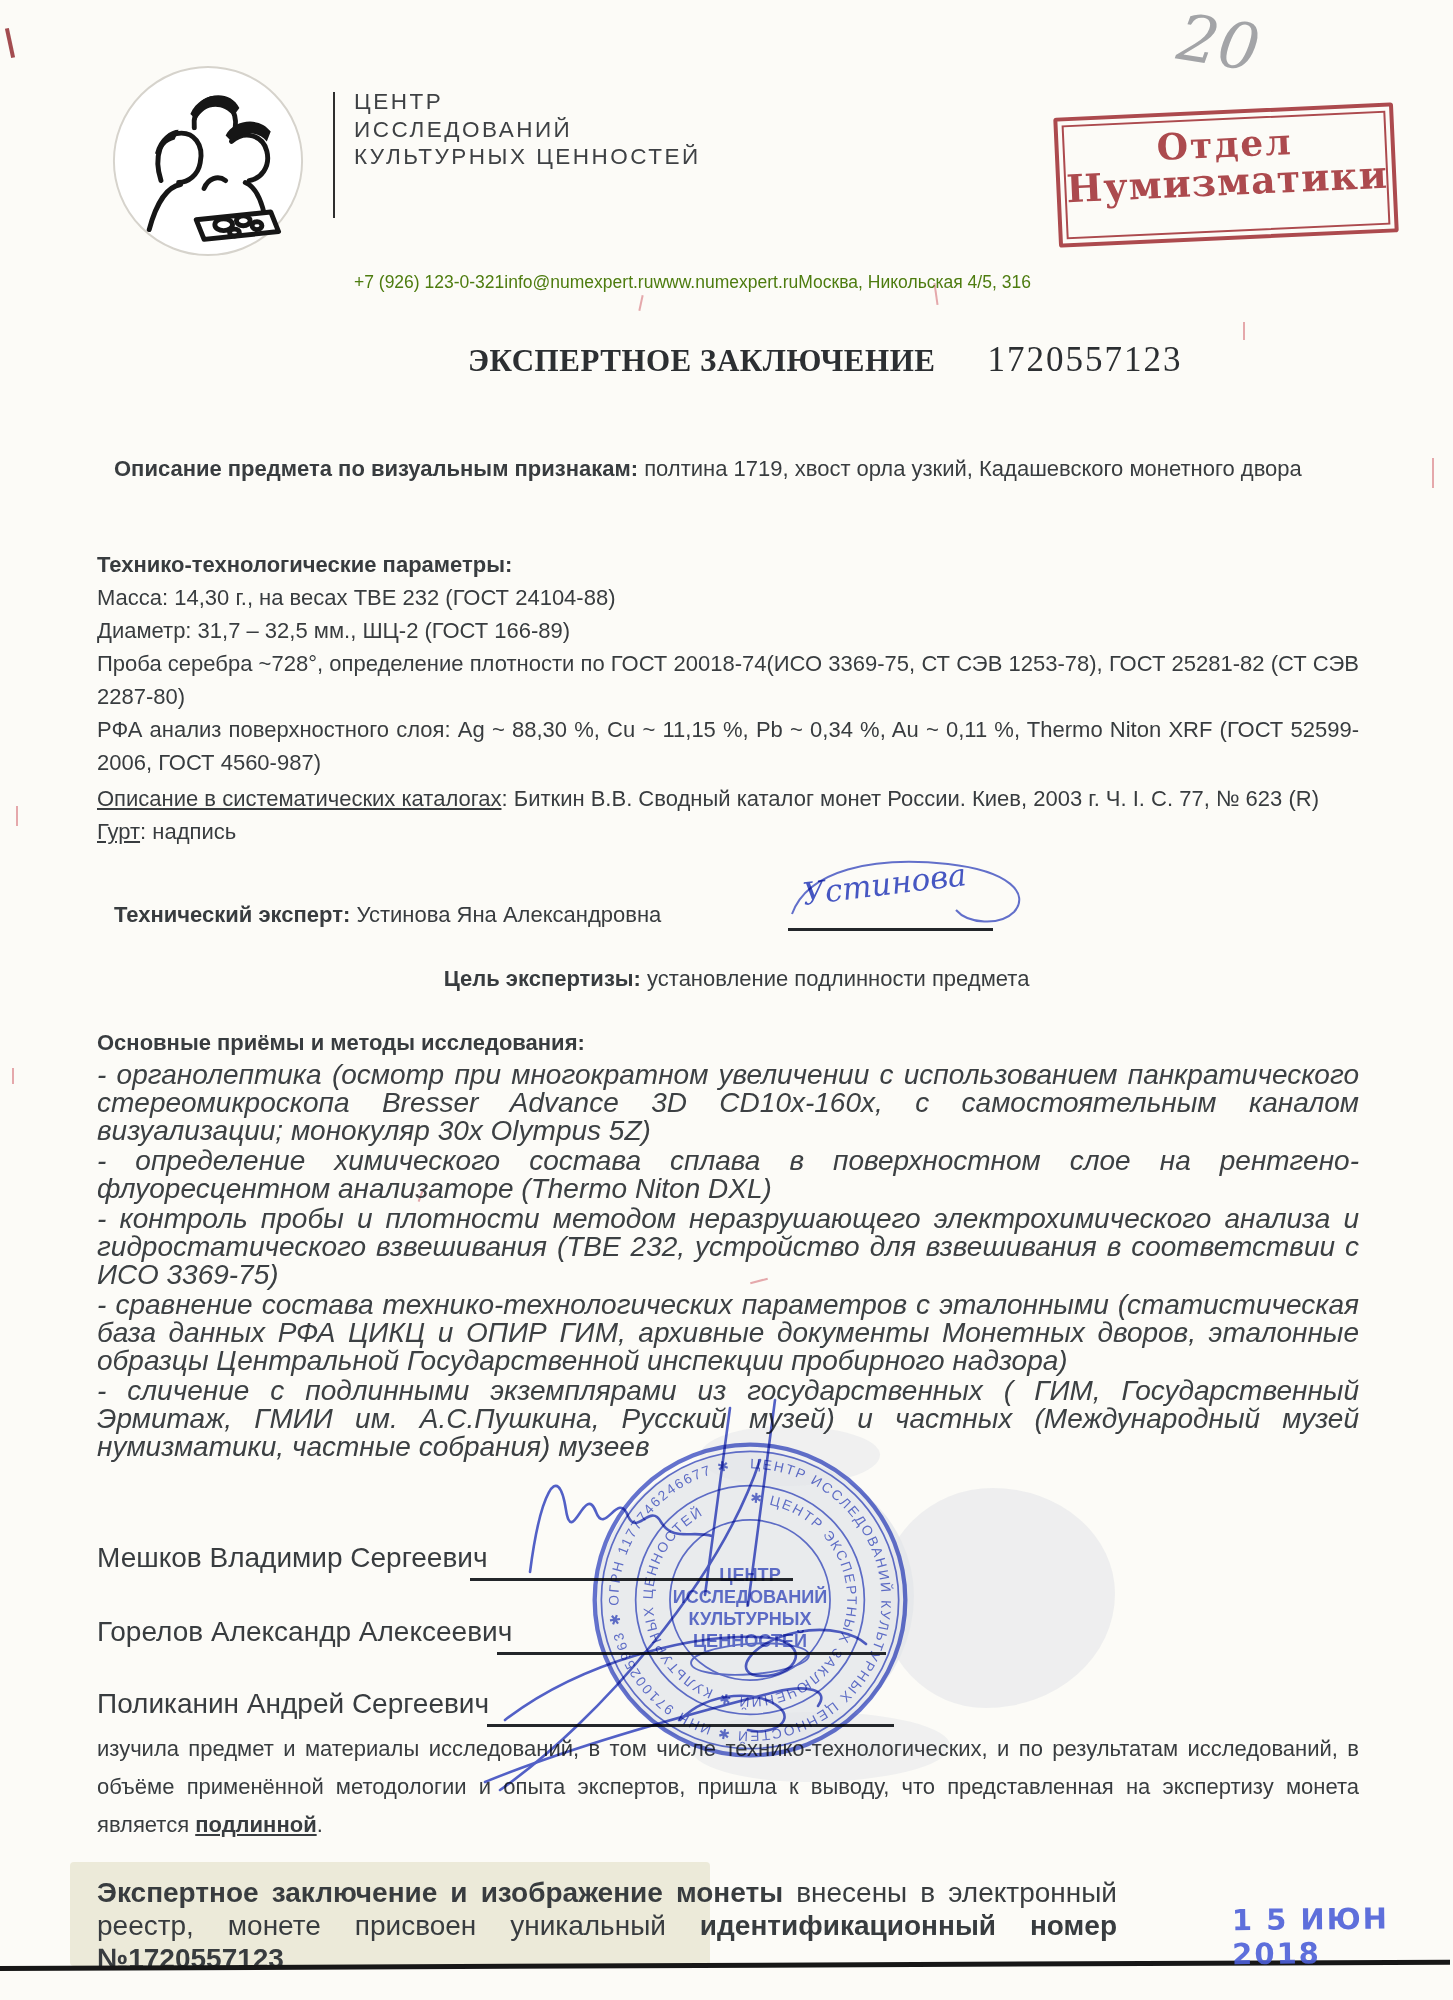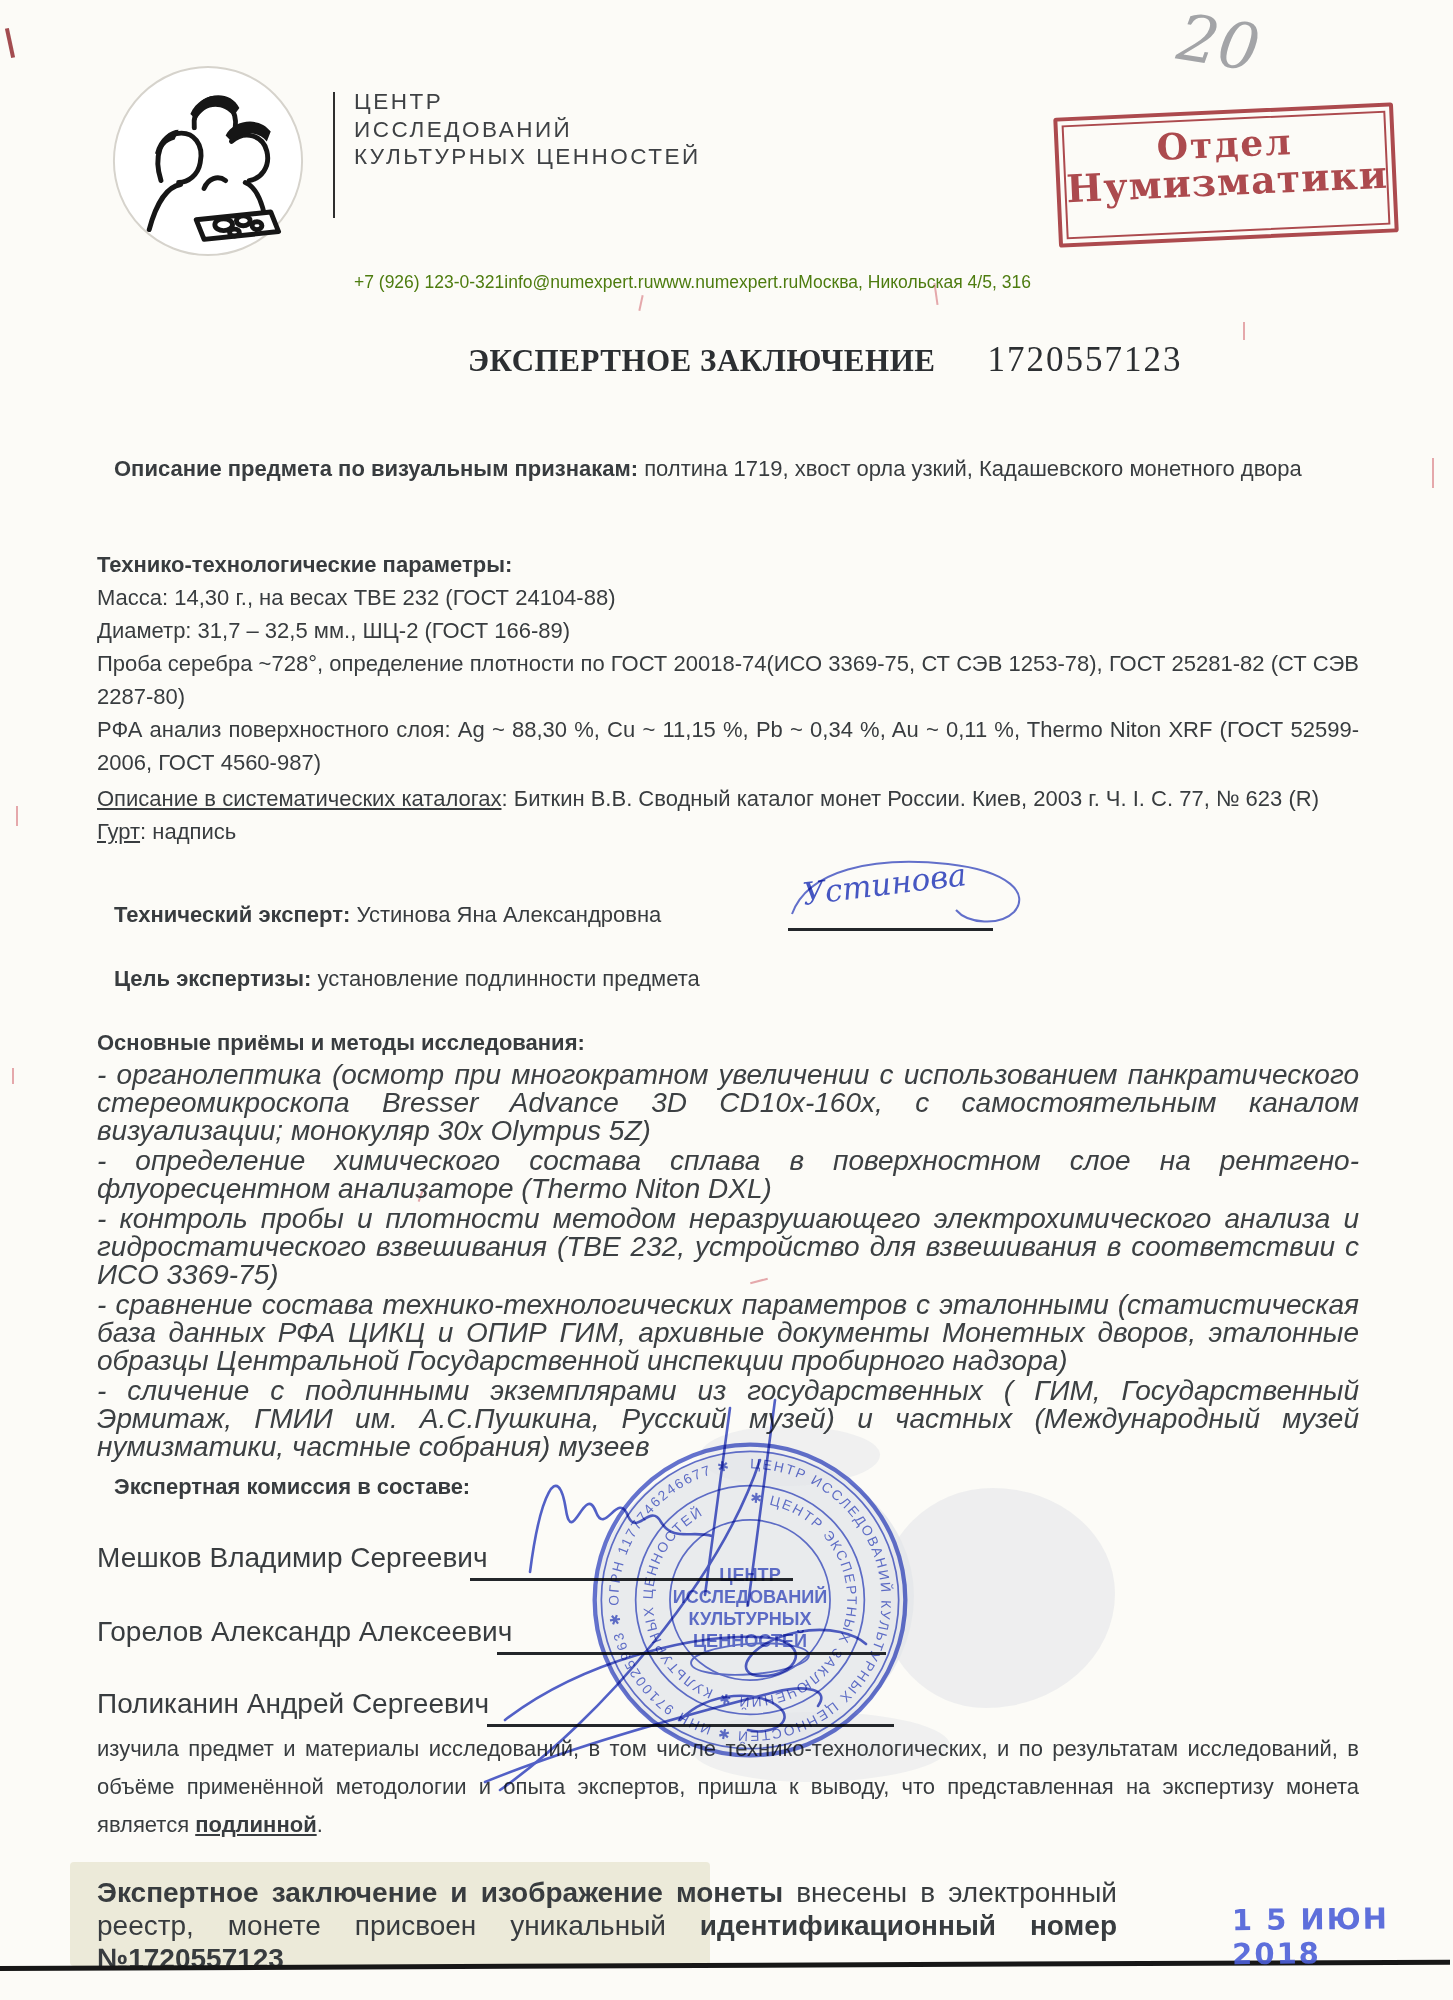--- a/index.html
+++ b/index.html
@@ -30,21 +30,21 @@
 
   
   .sec{left:97px;width:1262px;z-index:2;font-size:22px;line-height:33px;text-align:justify;}
   .sec p{margin:0;}
   .b{font-weight:bold;margin-left:17px;}
   .u{text-decoration:underline;}
   .sec-visual{top:452px;width:1232px;}
   .sec-tech{top:548px;}
   .sec-catalog{top:782px;}
   .sec-expert{top:898px;text-align:left;}
-  .sec-purpose{top:962px;text-align:left;}
+  .sec-purpose{top:962px;text-align:center;}
   .sec-methods{top:1026px;}
   .methods-items p{font-style:italic;font-size:28px;line-height:28px;margin-top:2px;color:#3c4043;}
   .sec-commission{top:1470px;text-align:left;}
   .member{left:97px;z-index:2;font-size:28px;}
   .m1{top:1542px;} .m2{top:1616px;} .m3{top:1688px;}
   .sig-line{height:3px;background:#23262a;z-index:3;}
   .sl1{left:470px;top:1578px;width:323px;}
   .sl2{left:497px;top:1652px;width:389px;}
   .sl3{left:487px;top:1724px;width:407px;}
   .sl-expert{left:788px;top:928px;width:205px;height:2.5px;background:#23262a;z-index:3;}
@@ -169,23 +169,20 @@
     <p class="b">Основные приёмы и методы исследования:</p>
     <div class="methods-items">
       <p>- органолептика (осмотр при многократном увеличении с использованием панкратического стереомикроскопа Bresser Advance  3D  CD10x-160x, с самостоятельным каналом визуализации; монокуляр 30x Olympus 5Z)</p>
       <p>- определение химического состава сплава в поверхностном слое на рентгено-флуоресцентном анализаторе (Thermo Niton DXL)</p>
       <p>- контроль пробы и плотности методом неразрушающего электрохимического анализа и гидростатического взвешивания (ТВЕ 232, устройство для взвешивания в соответствии с ИСО 3369-75)</p>
       <p>- сравнение состава технико-технологических параметров с эталонными (статистическая база данных РФА ЦИКЦ и ОПИР ГИМ, архивные документы Монетных дворов, эталонные образцы Центральной Государственной инспекции пробирного надзора)</p>
       <p>- сличение с подлинными экземплярами из государственных ( ГИМ, Государственный Эрмитаж, ГМИИ им. А.С.Пушкина, Русский музей)  и частных (Международный музей нумизматики, частные собрания) музеев</p>
     </div>
   </div>
 
-  <div class="abs sec sec-commission">
-    <span class="b">Экспертная комиссия в составе:</span>
-  </div>
   <div class="abs member m1">Мешков Владимир Сергеевич</div>
   <div class="abs member m2">Горелов Александр Алексеевич</div>
   <div class="abs member m3">Поликанин Андрей Сергеевич</div>
   <div class="abs sig-line sl1"></div>
   <div class="abs sig-line sl2"></div>
   <div class="abs sig-line sl3"></div>
 
   <svg class="abs round-stamp" viewBox="0 0 340 340">
     <defs>
       <path id="ringOuter" d="M170,32 A138,138 0 1 1 170,308 A138,138 0 1 1 170,32"></path>

